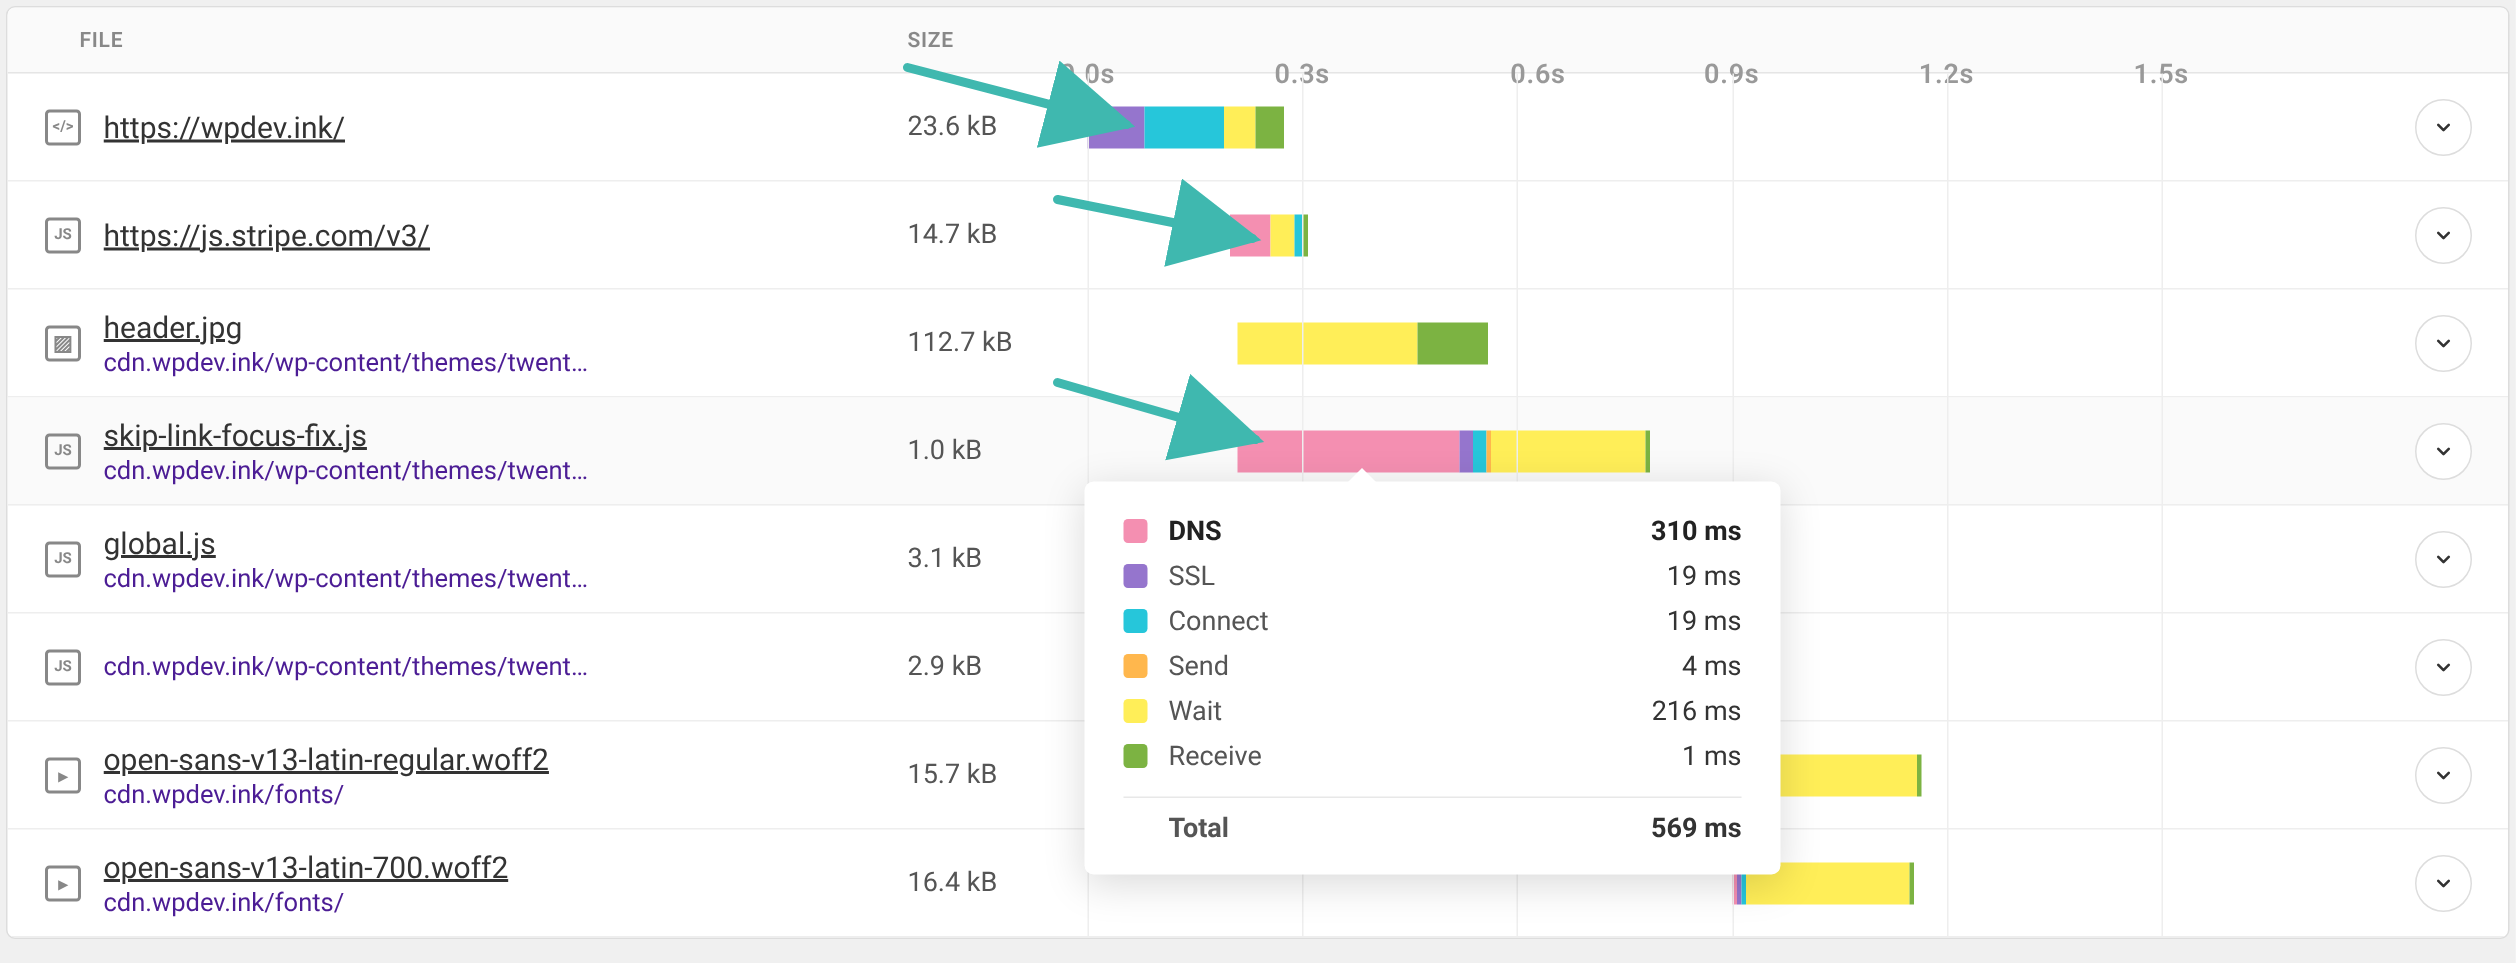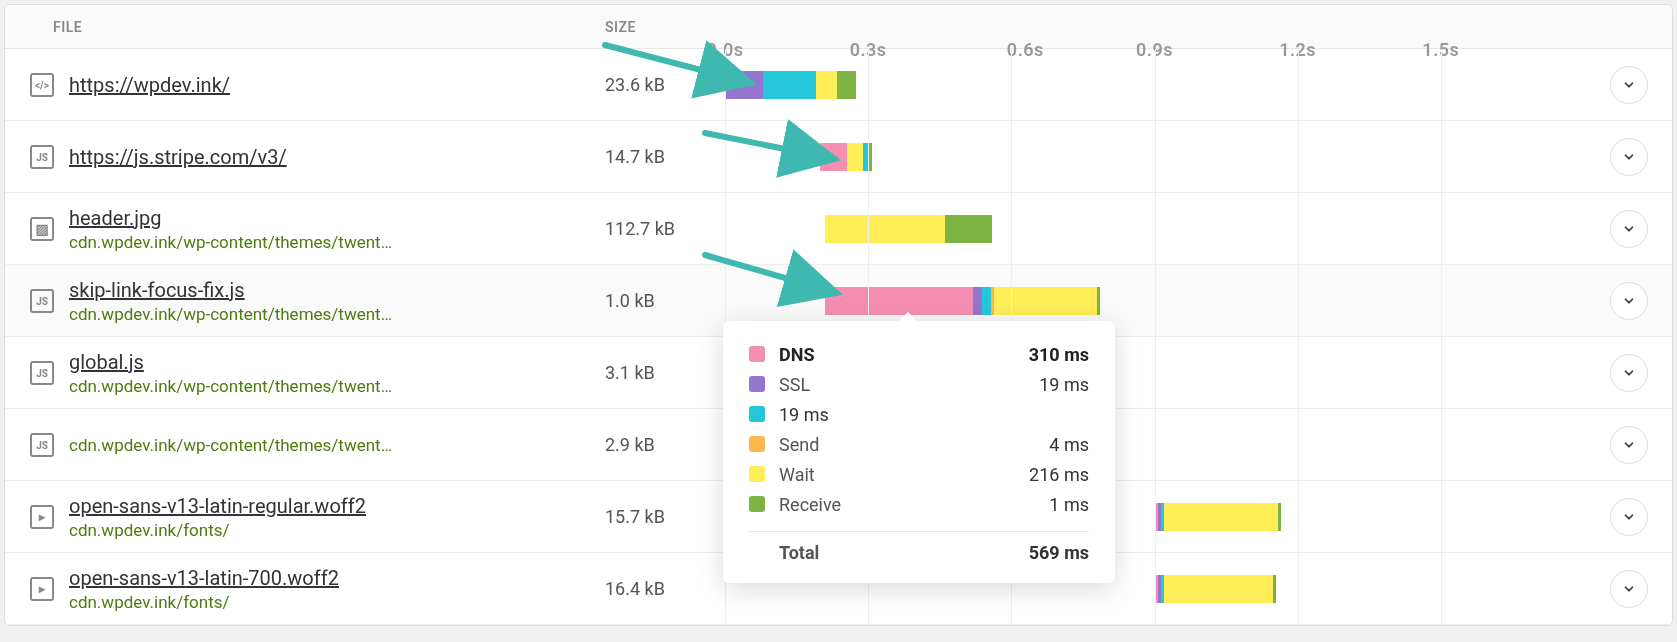--- a/index.html
+++ b/index.html
@@ -14,40 +14,40 @@
   .tick-label { position:absolute; top:0; font-size:18px; color:#999; transform:translateX(-50%); }
 
   .rows { position:relative; }
   .tick-body { position:absolute; top:0; bottom:0; width:0; border-left:1px solid #eee; pointer-events:none; }
 
   .row { display:flex; align-items:center; height:72px; border-bottom:1px solid #eee; position:relative; }
   .row.highlight { background:#fafafa; }
   .row .file { width:600px; padding-left:24px; display:flex; align-items:center; gap:14px; }
   .row .icon-box { width:26px; height:26px; flex-shrink:0; display:flex; align-items:center; justify-content:center; }
   .row .file-name { font-size:20px; color:#333; text-decoration:underline; white-space:nowrap; overflow:hidden; text-overflow:ellipsis; max-width:430px; }
-  .row .file-sub  { font-size:17px; color:#4d7c0f; white-space:nowrap; overflow:hidden; text-overflow:ellipsis; max-width:430px; }
+  .row .file-sub  { font-size:17px; color:#4c1d95; white-space:nowrap; overflow:hidden; text-overflow:ellipsis; max-width:430px; }
   .row .file-lines { display:flex; flex-direction:column; justify-content:center; gap:2px; min-width:0; }
   .row .size { width:120px; font-size:18px; color:#555; }
   .row .tl   { flex:1; position:relative; height:100%; padding-right:90px; }
   .bar-wrap { position:absolute; top:50%; transform:translateY(-50%); height:28px; display:flex; }
   .seg { height:100%; flex-shrink:0; }
 
   .expand { position:absolute; right:24px; top:50%; transform:translateY(-50%); width:38px; height:38px; border-radius:50%; border:1px solid #ddd; background:#fff; display:flex; align-items:center; justify-content:center; cursor:pointer; }
   .expand svg { width:14px; height:14px; }
 
   
   .ficon { width:24px; height:24px; border:2px solid #888; border-radius:3px; position:relative; }
   .ficon::after { font-size:10px; font-weight:700; color:#888; position:absolute; left:50%; top:50%; transform:translate(-50%,-50%); }
   .ficon.js::after { content:"JS"; }
   .ficon.html::after { content:"</>"; font-size:10px; }
   .ficon.img::after { content:"▨"; font-size:14px; }
   .ficon.font::after { content:"▸"; font-size:12px; }
 
   
-  .tooltip { position:absolute; left:718px; top:316px; width:392px; background:#fff; border-radius:6px; box-shadow:0 6px 28px rgba(0,0,0,0.15); padding:18px 26px 20px; font-size:18px; z-index:50; }
+  .tooltip { position:absolute; left:718px; top:316px; width:464px; background:#fff; border-radius:6px; box-shadow:0 6px 28px rgba(0,0,0,0.15); padding:18px 26px 20px; font-size:18px; z-index:50; }
   .tooltip .trow { display:flex; align-items:center; height:30px; }
   .tooltip .swatch { width:16px; height:16px; border-radius:3px; margin-right:14px; flex-shrink:0; }
   .tooltip .tlabel { flex:1; color:#555; }
   .tooltip .tval { color:#333; }
   .tooltip hr { border:none; border-top:1px solid #e8e8e8; margin:12px 0 10px; }
   .tooltip .total { display:flex; font-weight:700; color:#333; }
   .tooltip .total .tlabel { margin-left:30px; flex:1; }
   .tooltip .trow.bold .tlabel, .tooltip .trow.bold .tval { font-weight:700; color:#222; }
   .tooltip .caret { position:absolute; top:-9px; left:174px; width:0; height:0; border-left:11px solid transparent; border-right:11px solid transparent; border-bottom:11px solid #fff; }
 
@@ -286,20 +286,21 @@
           <div class="tlabel">DNS</div>
           <div class="tval">310 ms</div>
         </div>
         <div class="trow">
           <div class="swatch c-ssl"></div>
           <div class="tlabel">SSL</div>
           <div class="tval">19 ms</div>
         </div>
         <div class="trow">
           <div class="swatch c-connect"></div>
+          <div class="tlabel">Connect</div>
           <div class="tval">19 ms</div>
         </div>
         <div class="trow">
           <div class="swatch c-send"></div>
           <div class="tlabel">Send</div>
           <div class="tval">4 ms</div>
         </div>
         <div class="trow">
           <div class="swatch c-wait"></div>
           <div class="tlabel">Wait</div>

